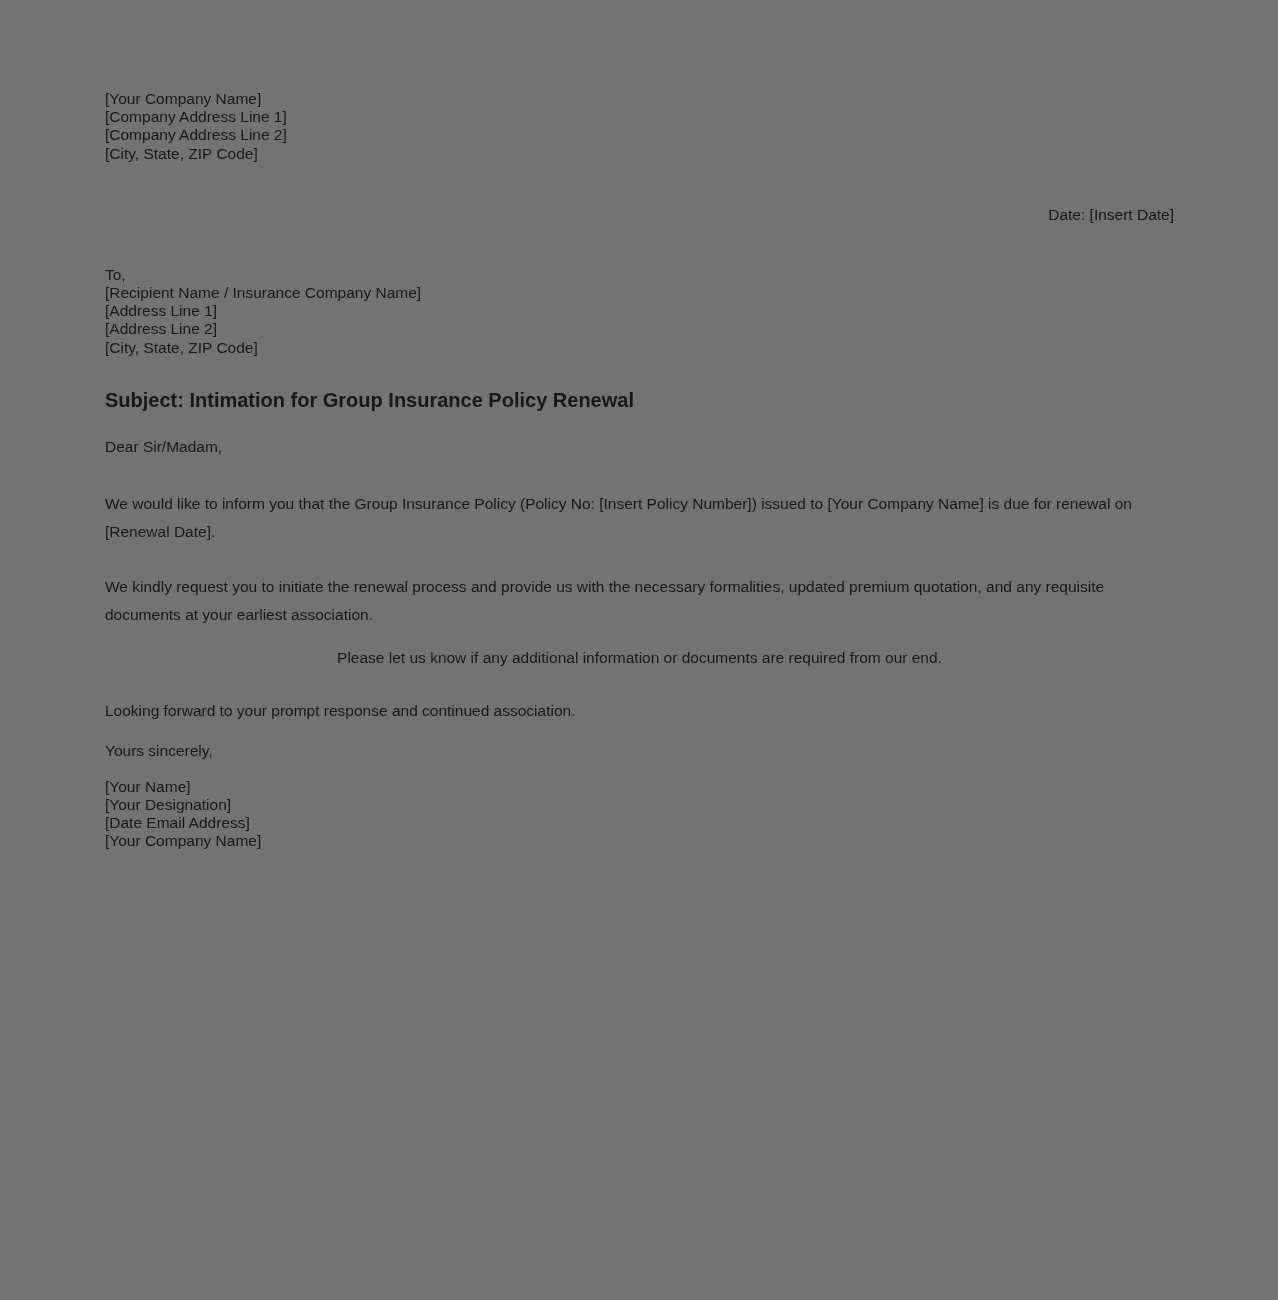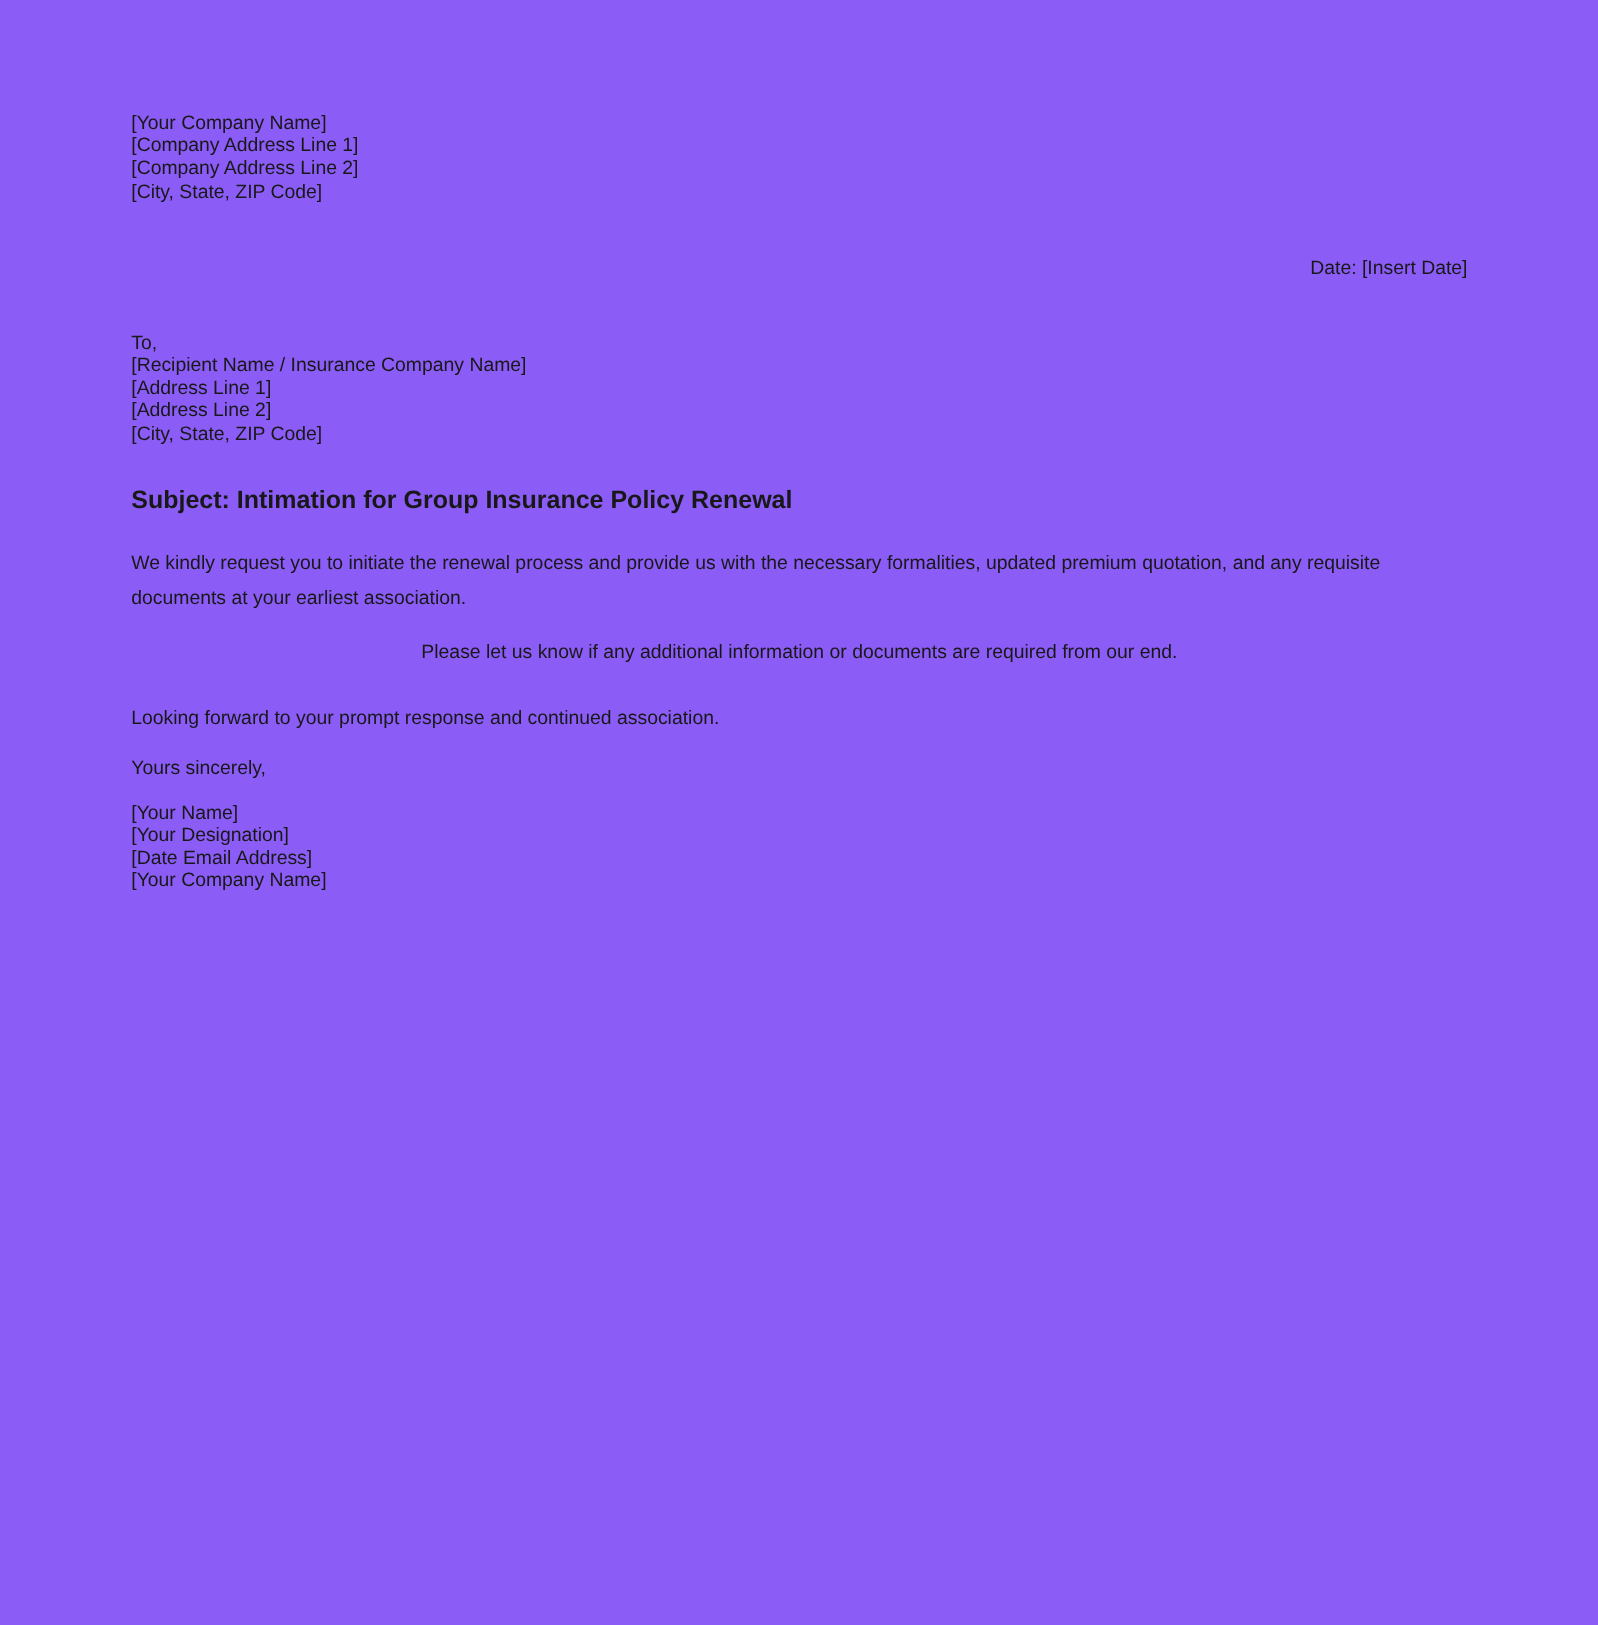--- a/index.html
+++ b/index.html
@@ -14,21 +14,21 @@
     height: 1300px;
     font-family: "Liberation Sans", sans-serif;
     color: #181818;
     -webkit-font-smoothing: antialiased;
   }
 
   .page {
     position: relative;
     width: 1278px;
     height: 1300px;
-    background: #8b5cf6;
+    background: #737373;
     box-sizing: border-box;
   }
 
   .letter {
     position: absolute;
     left: 105px;
     top: 90px;
     width: 1069px;
   }
 
@@ -115,21 +115,23 @@
     <div class="block" id="recipient-block">
       <div class="line">To,</div>
       <div class="line">[Recipient Name / Insurance Company Name]</div>
       <div class="line">[Address Line 1]</div>
       <div class="line">[Address Line 2]</div>
       <div class="line">[City, State, ZIP Code]</div>
     </div>
 
     <div id="subject-line">Subject: Intimation for Group Insurance Policy Renewal</div>
 
+    <div id="salutation">Dear Sir/Madam,</div>
 
+    <div class="para" id="para-1">We would like to inform you that the Group Insurance Policy (Policy No: [Insert Policy Number]) issued to [Your Company Name] is due for renewal on [Renewal Date].</div>
     <div class="para" id="para-2">We kindly request you to initiate the renewal process and provide us with the necessary formalities, updated premium quotation, and any requisite documents at your earliest association.</div>
     <div class="para" id="para-3">Please let us know if any additional information or documents are required from our end.</div>
     <div class="para" id="para-4">Looking forward to your prompt response and continued association.</div>
 
     <div id="closing">Yours sincerely,</div>
 
     <div class="block" id="signature-block">
       <div class="line">[Your Name]</div>
       <div class="line">[Your Designation]</div>
       <div class="line">[Date Email Address]</div>

